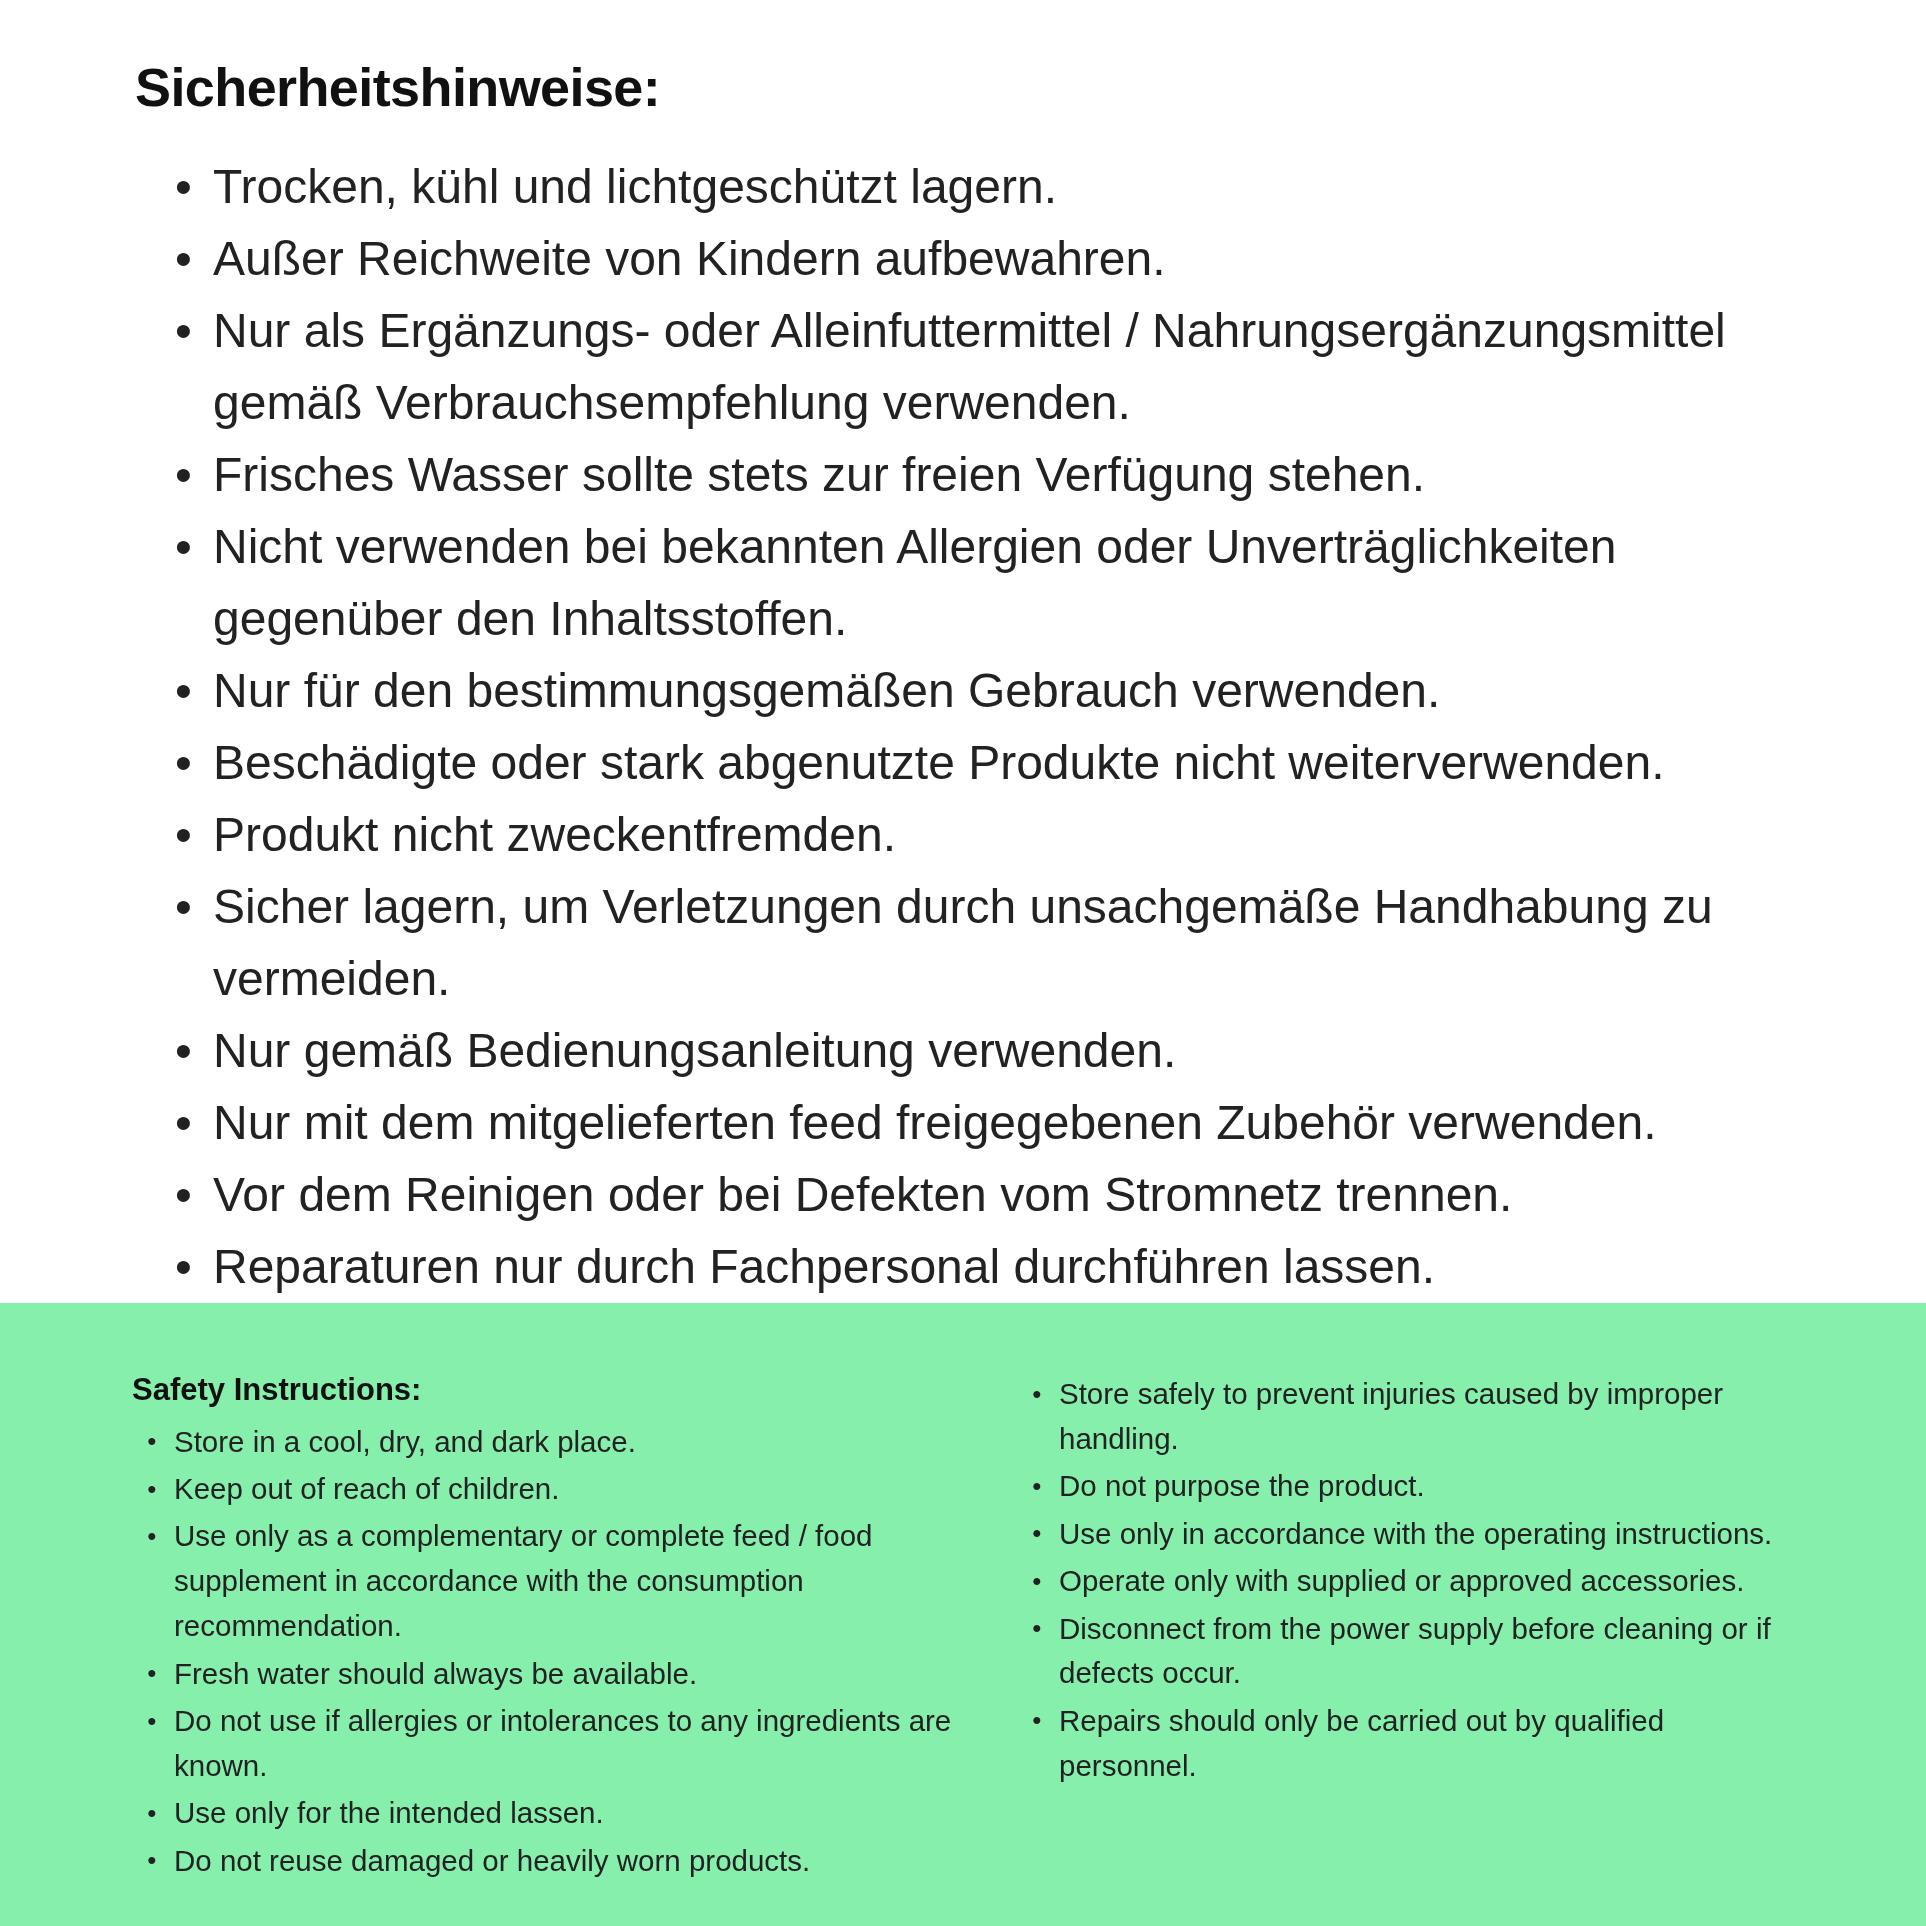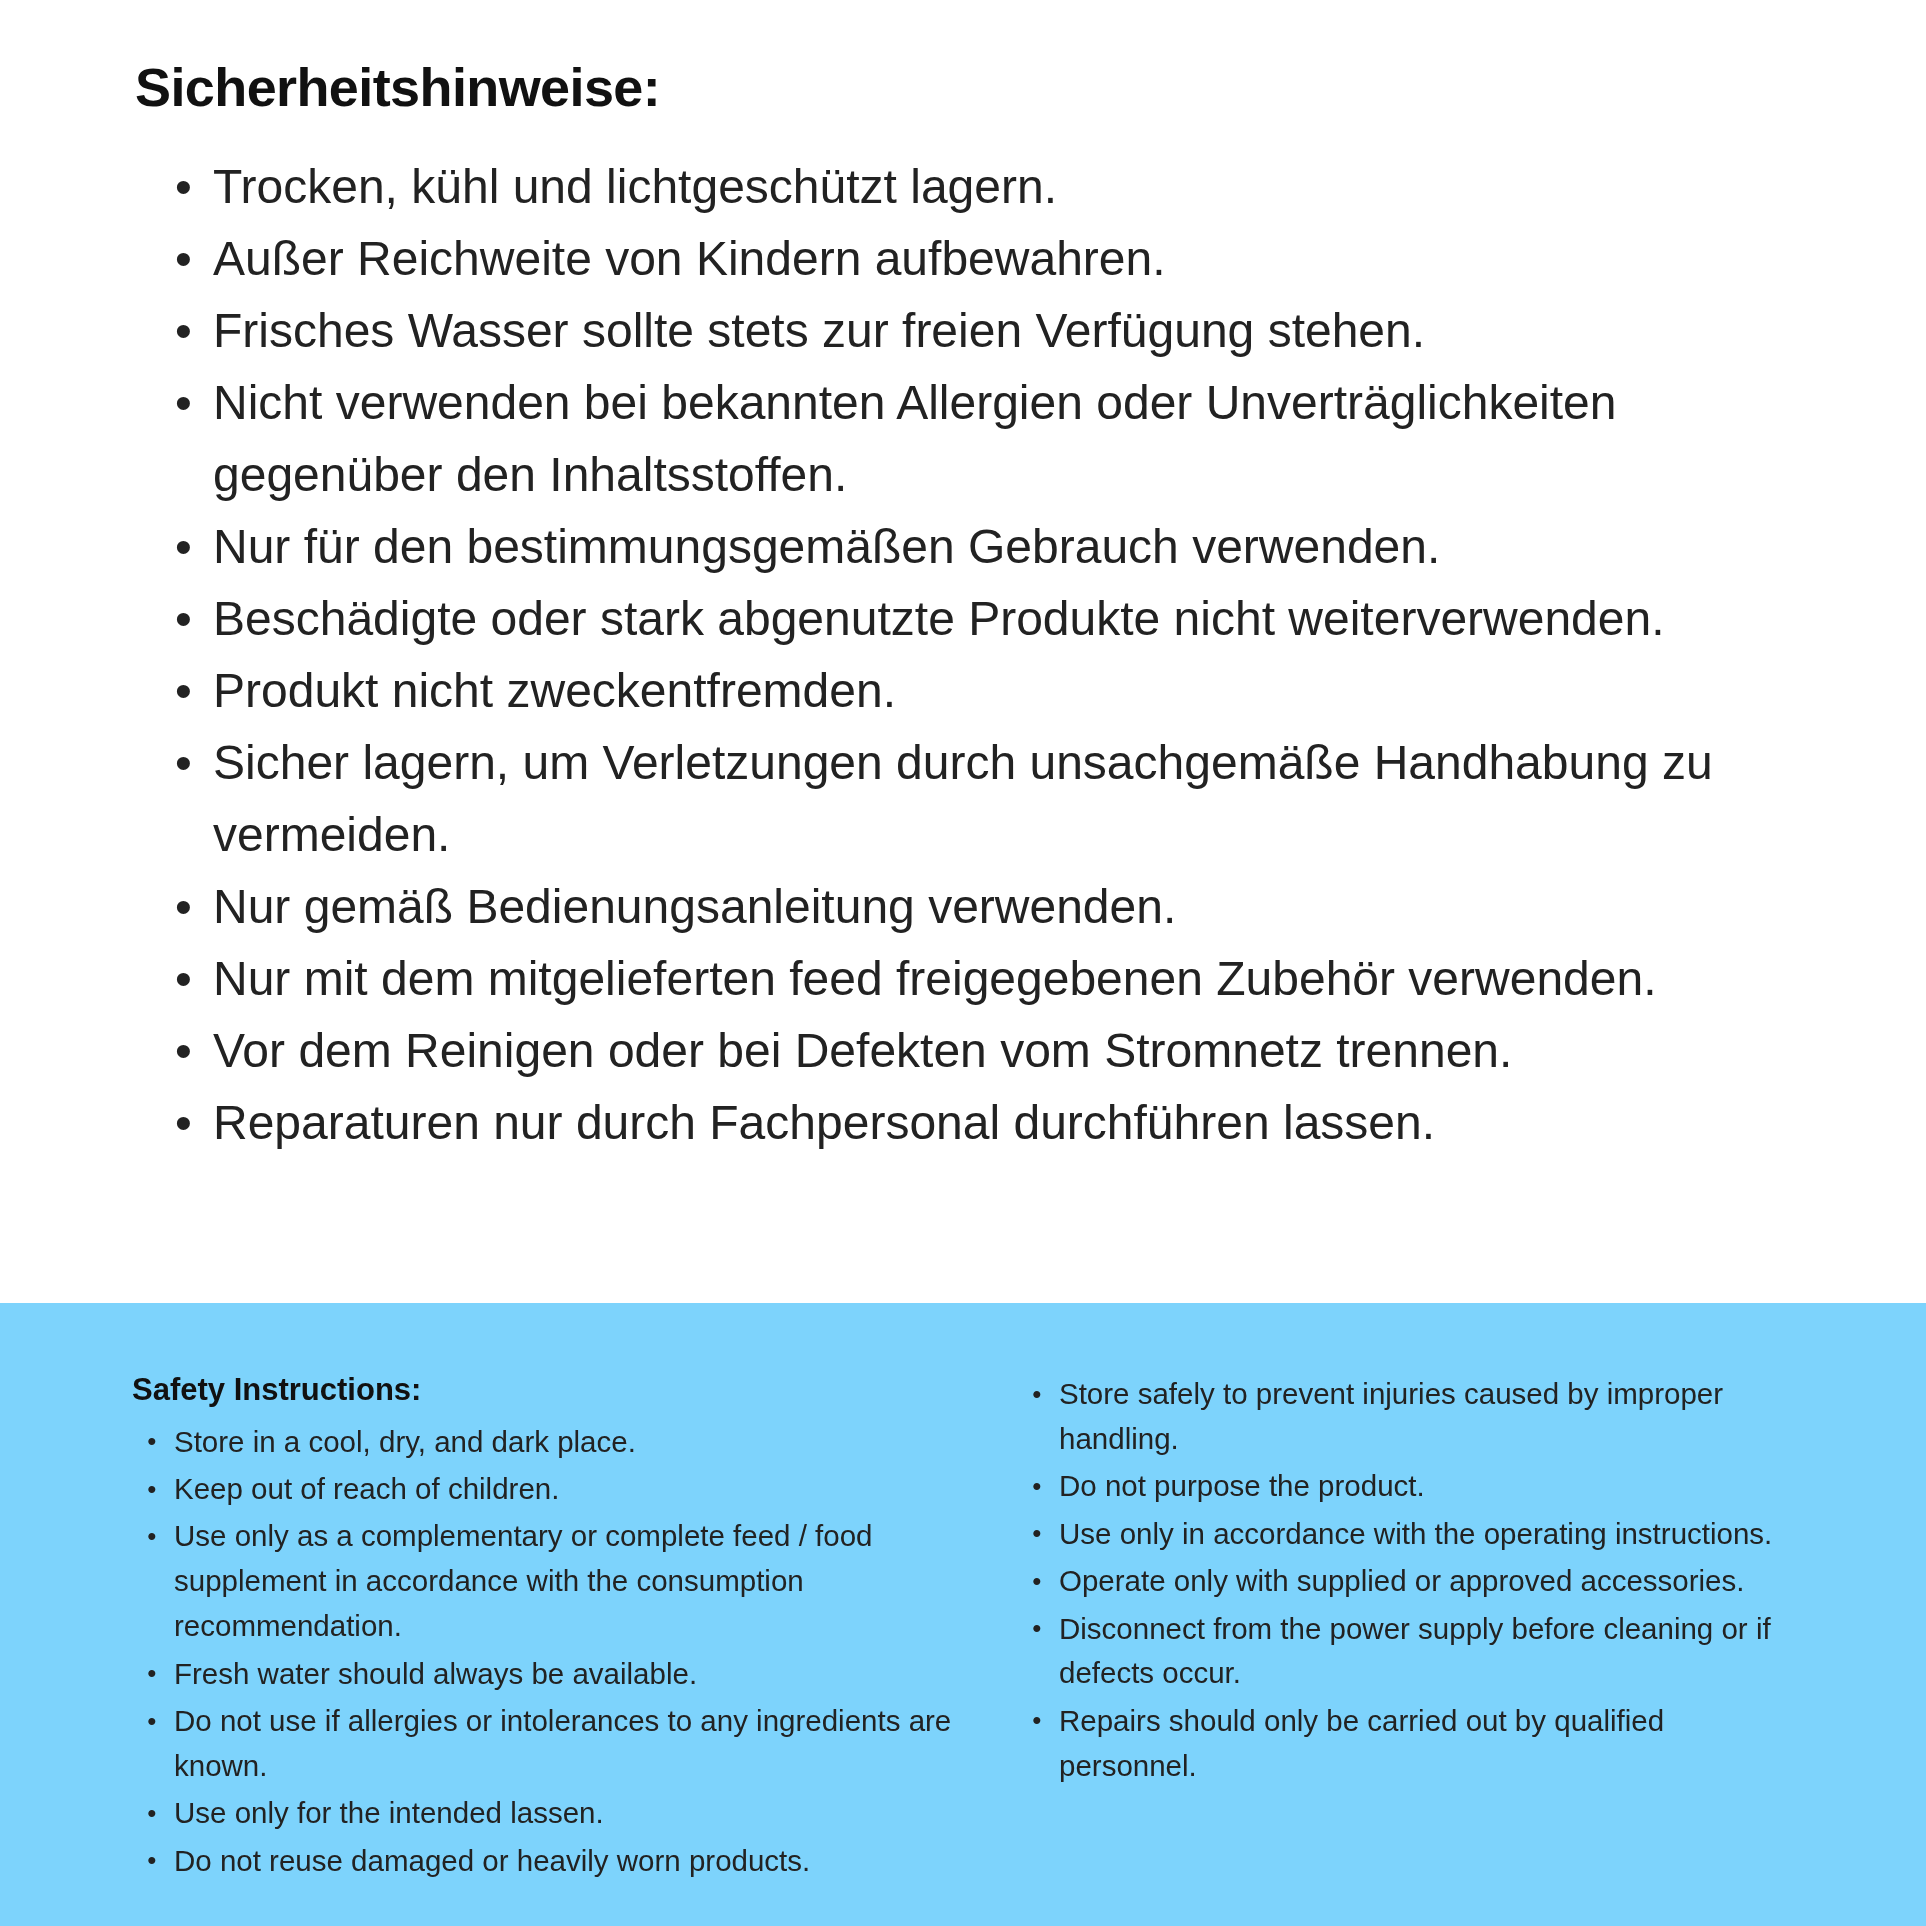--- a/index.html
+++ b/index.html
@@ -37,21 +37,21 @@
   .de-list li::before {
     content: "\2022";
     position: absolute;
     left: 3.9px;
     color: #222222;
   }
 
   
   .en-section {
     height: 623px;
-    background: #7dd3fc;
+    background: #86efac;
     padding: 69px 120px 0 132px;
     display: flex;
     gap: 58px;
     overflow: hidden;
   }
   .en-col-left { width: 841px; flex: 0 0 auto; }
   .en-col-right { flex: 1 1 auto; }
   .en-title {
     font-size: 31px;
     font-weight: bold;
@@ -80,20 +80,21 @@
 </head>
 <body>
 
 <div class="page">
 
   <section class="de-section">
     <h1 class="de-title">Sicherheitshinweise:</h1>
     <ul class="de-list">
       <li>Trocken, kühl und lichtgeschützt lagern.</li>
       <li>Außer Reichweite von Kindern aufbewahren.</li>
+      <li>Nur als Ergänzungs- oder Alleinfuttermittel / Nahrungsergänzungsmittel gemäß Verbrauchsempfehlung verwenden.</li>
       <li>Frisches Wasser sollte stets zur freien Verfügung stehen.</li>
       <li>Nicht verwenden bei bekannten Allergien oder Unverträglichkeiten gegenüber den Inhaltsstoffen.</li>
       <li>Nur für den bestimmungsgemäßen Gebrauch verwenden.</li>
       <li>Beschädigte oder stark abgenutzte Produkte nicht weiterverwenden.</li>
       <li>Produkt nicht zweckentfremden.</li>
       <li>Sicher lagern, um Verletzungen durch unsachgemäße Handhabung zu vermeiden.</li>
       <li>Nur gemäß Bedienungsanleitung verwenden.</li>
       <li>Nur mit dem mitgelieferten feed freigegebenen Zubehör verwenden.</li>
       <li>Vor dem Reinigen oder bei Defekten vom Stromnetz trennen.</li>
       <li>Reparaturen nur durch Fachpersonal durchführen lassen.</li>

